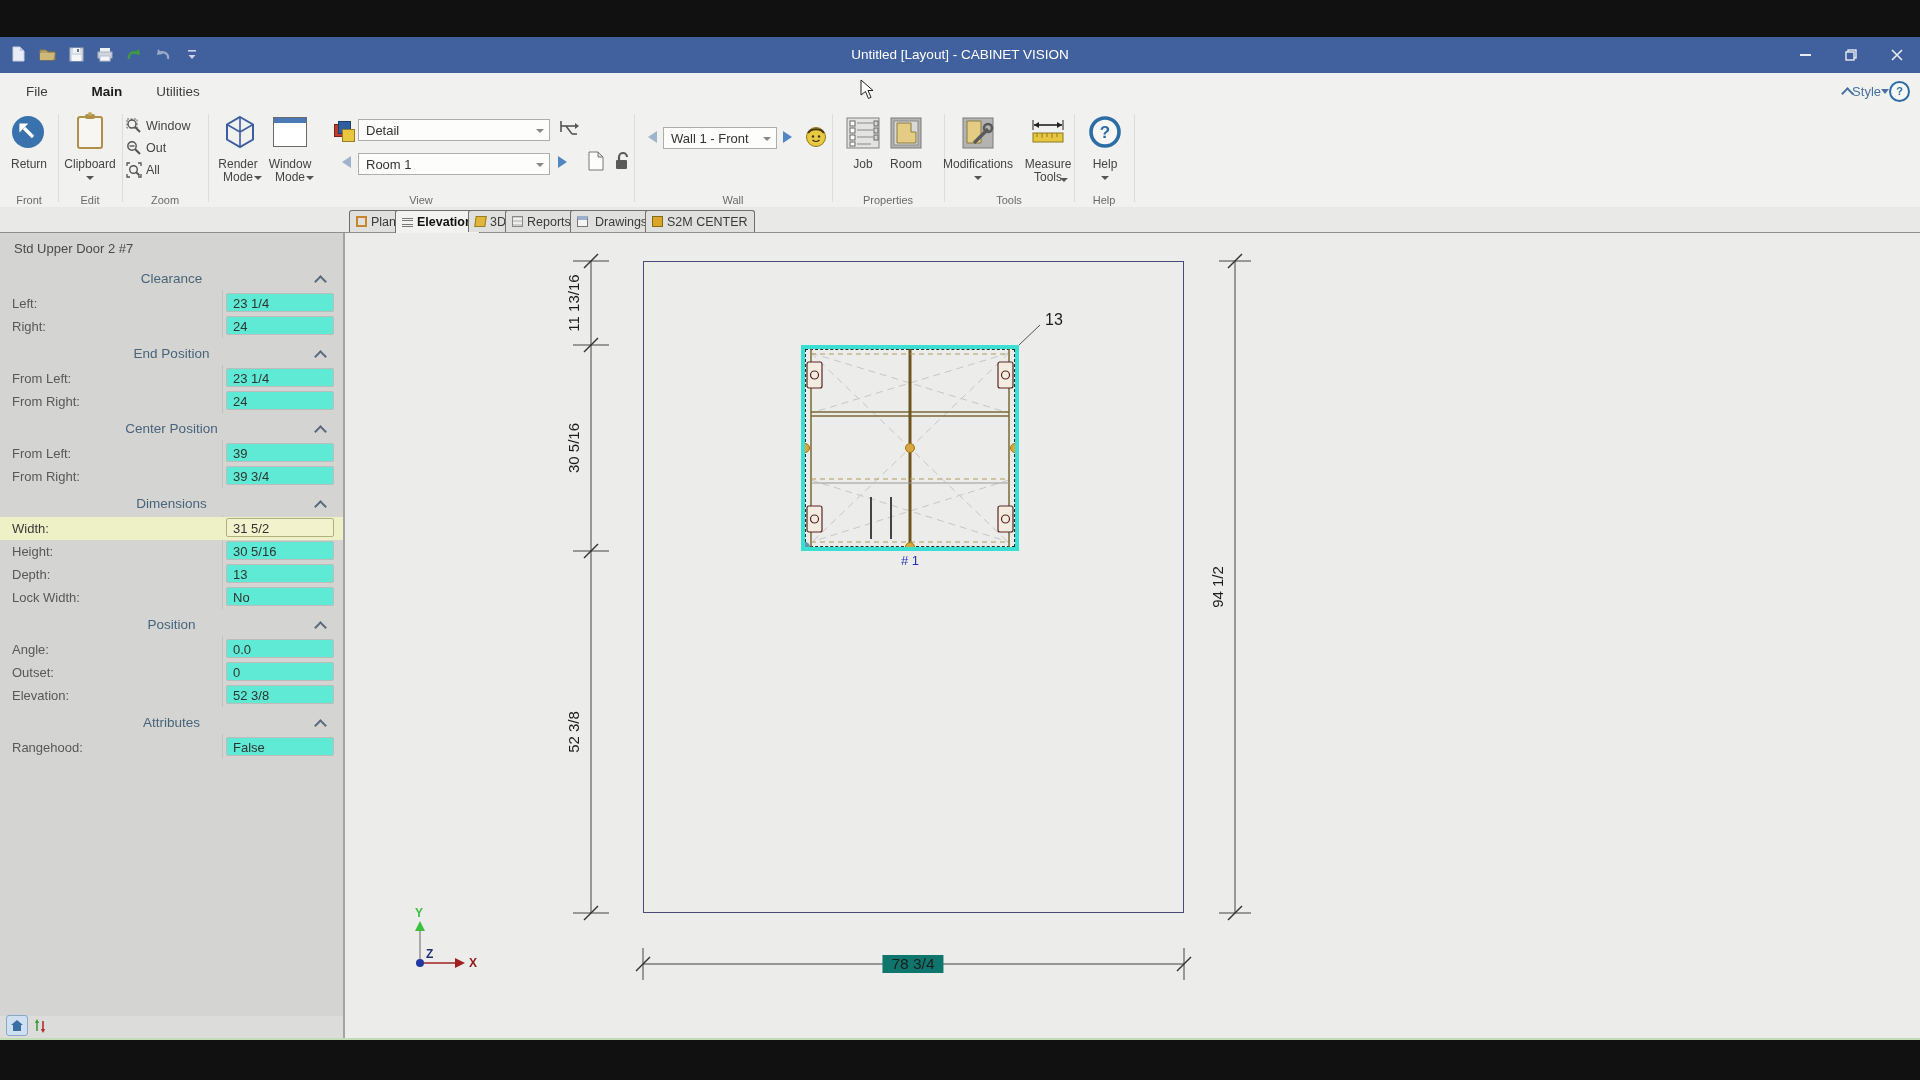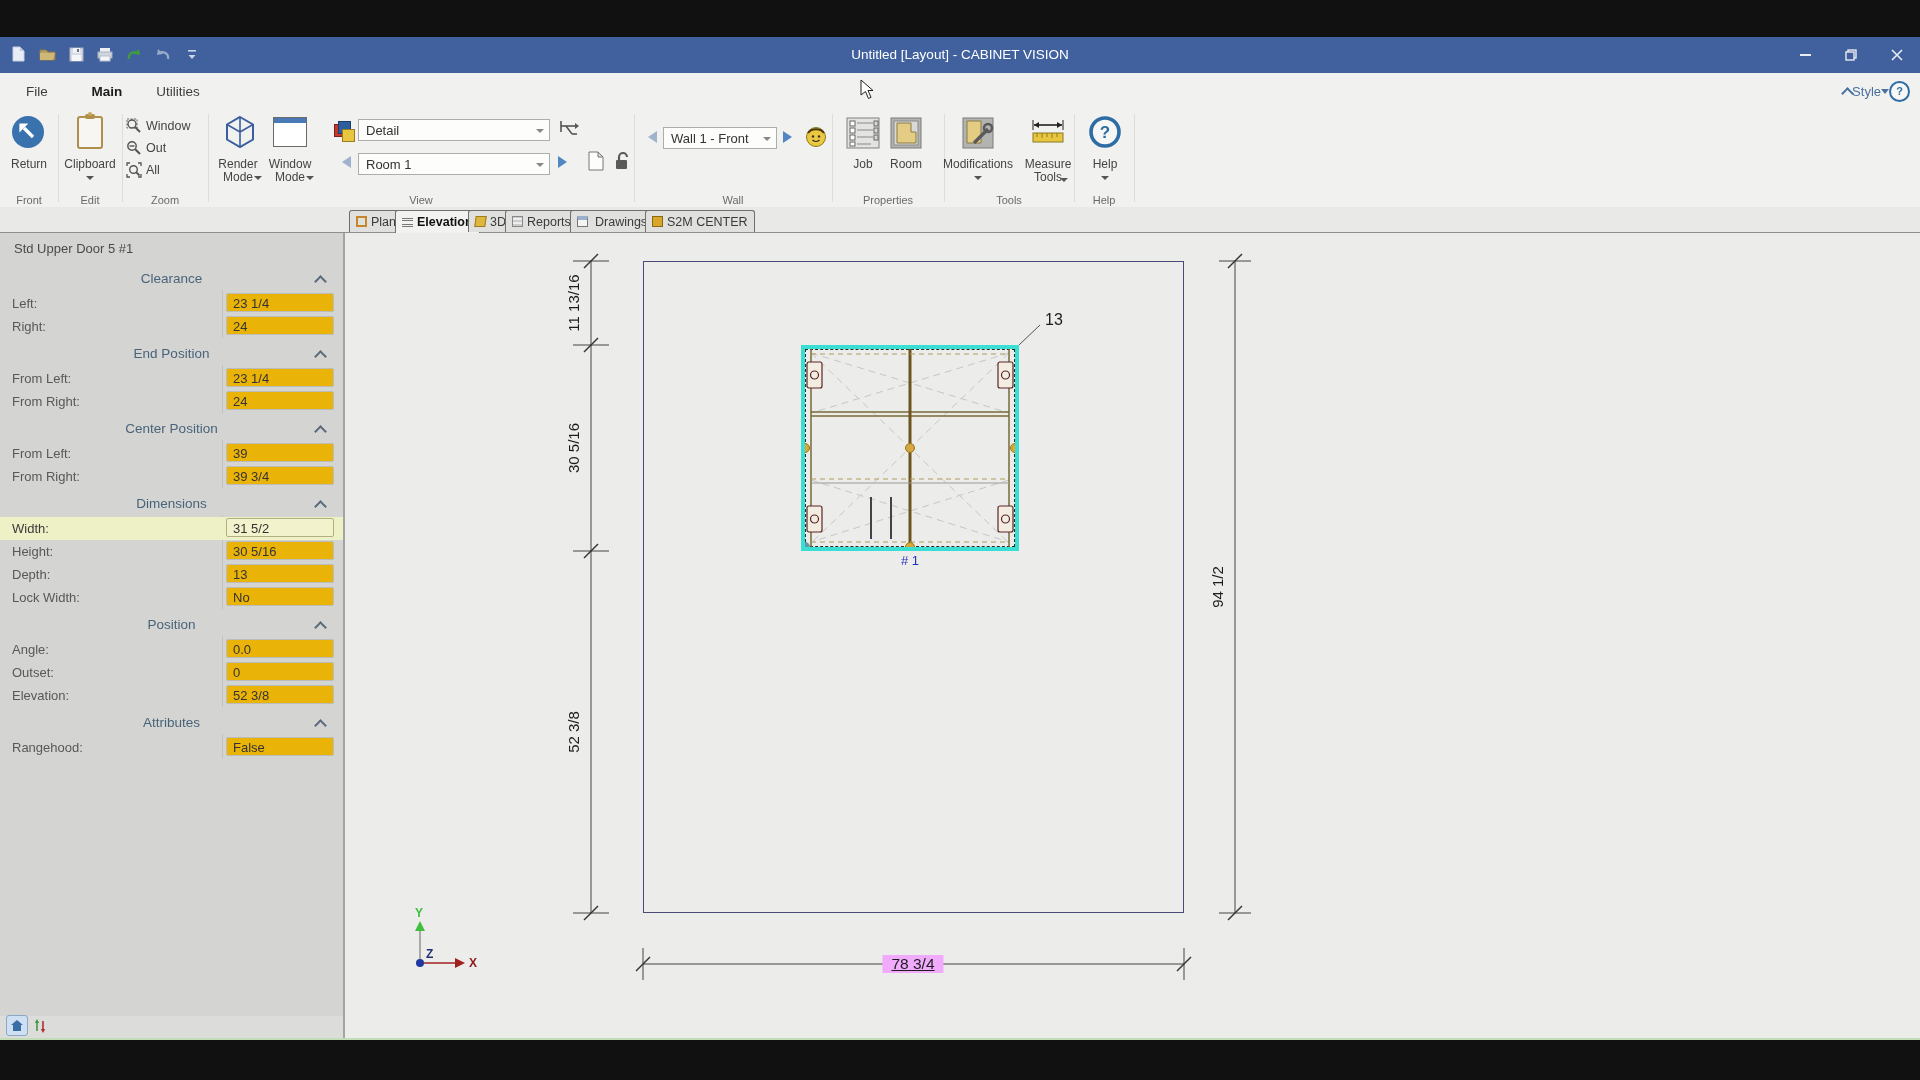--- a/index.html
+++ b/index.html
@@ -46,31 +46,31 @@
   #panel-divider{position:absolute;top:196px;left:343px;width:2px;height:805px;background:#a3a3a1;}
   #panel-title{height:30px;line-height:32px;padding-left:14px;font-size:13px;color:#4a4a4a;}
   .sect{margin-top:3px;}
   .shead{position:relative;height:26px;line-height:26px;text-align:center;font-size:13.5px;color:#49647a;}
   .shead .chev{position:absolute;right:18px;top:11px;width:7px;height:7px;border-left:2px solid #5a6a7a;
     border-top:2px solid #5a6a7a;transform:rotate(45deg);}
   .rows{position:relative;}
   .rows::before{content:"";position:absolute;left:222px;top:-2px;bottom:0;width:1px;background:#c2c2c0;}
   .prow{position:relative;height:23px;}
   .plabel{position:absolute;left:12px;top:0;height:23px;line-height:23px;font-size:13px;color:#585858;}
-  .pval{position:absolute;left:226px;top:1px;width:108px;height:19px;background:#eab308;border:1px solid #bcbcba;
+  .pval{position:absolute;left:226px;top:1px;width:108px;height:19px;background:#5eead4;border:1px solid #bcbcba;
     border-radius:2px;font-size:13px;color:#333;line-height:19px;padding-left:6px;box-sizing:border-box;}
   .prow.hl{background:#eef0c6;}
   .prow.hl .plabel{color:#3a3a3a;}
   .prow.hl .pval{background:#f2f3cc;border-color:#b0b080;}
   #panel-status{position:absolute;left:0;bottom:0;width:343px;height:22px;background:#dcdcda;}
   
   #canvas{position:absolute;top:196px;left:345px;width:1575px;height:805px;background:#ececea;overflow:hidden;}
   #wallrect{position:absolute;left:298px;top:28px;width:541px;height:652px;border:1px solid #4a4a78;box-sizing:border-box;}
   .vdim{position:absolute;transform:translate(-50%,-50%) rotate(-90deg);font-size:15px;color:#1c1c1c;white-space:nowrap;}
-  .hdim{position:absolute;transform:translate(-50%,-50%);font-size:15.5px;color:#1c1c1c;background:#f0abfc;padding:0 9px;text-decoration:underline;}
+  .hdim{position:absolute;transform:translate(-50%,-50%);font-size:15.5px;color:#1c1c1c;background:#0f766e;padding:0 9px;}
   #cabinet{position:absolute;left:456px;top:112px;width:218px;height:206px;border:4px solid #39dfd2;box-sizing:border-box;}
   #cab-dash{position:absolute;left:0;top:0;right:0;bottom:0;border:1px dashed #2a2a2a;}
   #greenline{position:absolute;left:0;bottom:0;width:100%;height:2px;background:#c2dcb6;}
   
   #home-btn{position:absolute;left:6px;bottom:2px;width:20px;height:19px;background:#cfe0f2;border:1px solid #8aa8c6;
     border-radius:3px;display:flex;align-items:center;justify-content:center;}
   #axes-btn{position:absolute;left:31px;bottom:3px;width:18px;height:18px;display:flex;align-items:center;justify-content:center;}
 </style>
 </head>
 <body>
@@ -370,21 +370,21 @@
       <span class="ticon" style="border:1px solid #777;border-top:4px solid #9ab0cc;background:#f4f4f2;"></span>
       <span>Drawings</span>
     </div>
     <div class="dtab" style="left:645px;">
       <span class="ticon" style="background:#d9a62a;border:1px solid #8a6a10;"></span>
       <span>S2M CENTER</span>
     </div>
   </div>
 
   <div id="panel">
-    <div id="panel-title">Std Upper Door 5 #1</div>
+    <div id="panel-title">Std Upper Door 2 #7</div>
 
     <div class="sect">
       <div class="shead"><span>Clearance</span><span class="chev"></span></div>
       <div class="rows">
         <div class="prow">
           <span class="plabel">Left:</span>
           <span class="pval">23 1/4</span>
         </div>
         <div class="prow">
           <span class="plabel">Right:</span>

